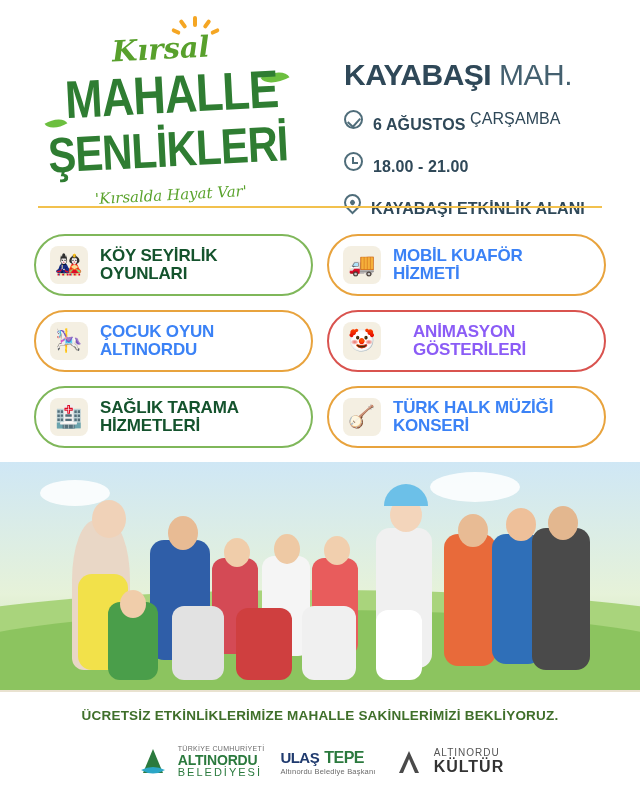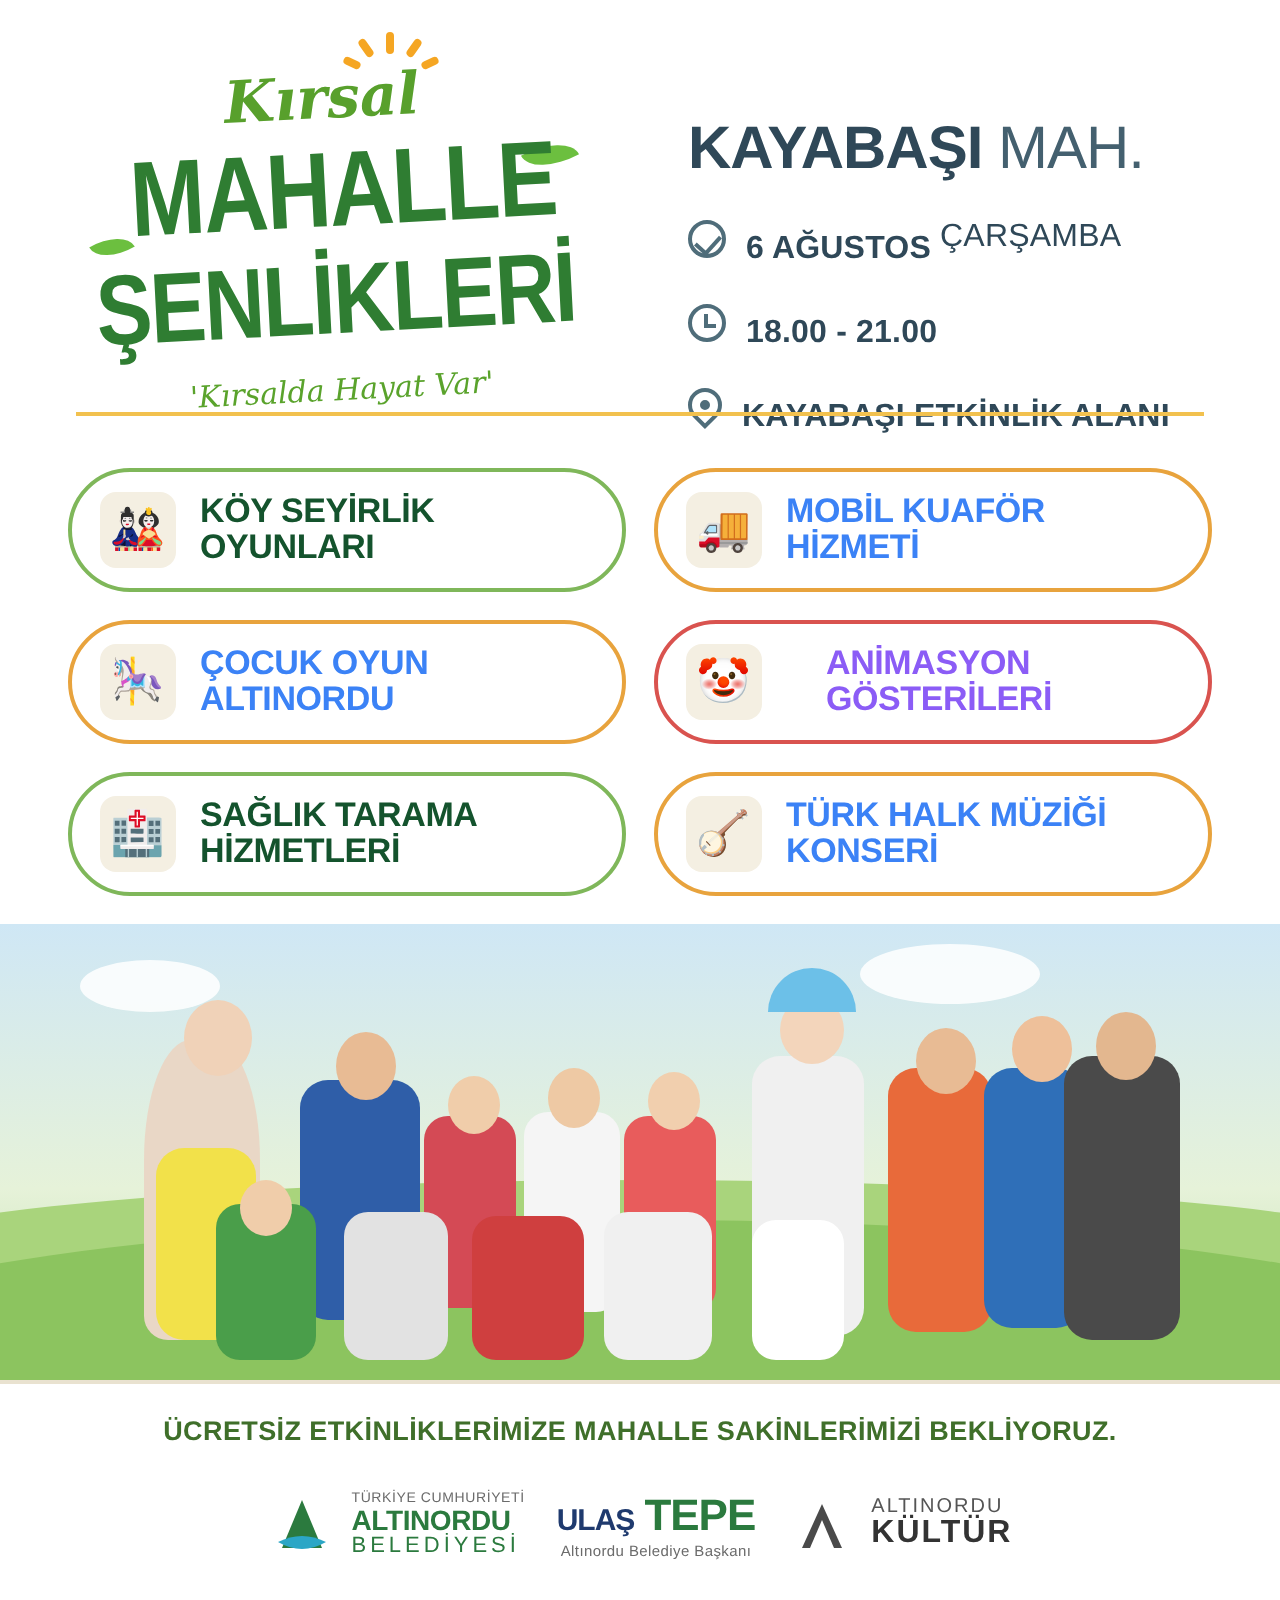--- a/index.html
+++ b/index.html
@@ -271,21 +271,21 @@
   .logo-mark {
     width: 34px; height: 34px;
     display: flex; align-items: center; justify-content: center;
   }
   .logo-txt { line-height: 1.05; }
   .logo-txt .t1 { font-size: 7px; color: #6b6b6b; letter-spacing: 0.3px; }
   .logo-txt .t2 { font-size: 14px; font-weight: bold; color: #2b7a3e; letter-spacing: -0.2px; }
   .logo-txt .t3 { font-size: 11px; font-weight: normal; color: #2b7a3e; letter-spacing: 2px; }
   .ulas { display: flex; align-items: baseline; gap: 5px; }
   .ulas .u1 { font-size: 15px; font-weight: bold; color: #1f3a6e; letter-spacing: -0.5px; }
-  .ulas .u2 { font-size: 22px; font-weight: bold; color: #2b7a3e; letter-spacing: -0.5px; text-align: right; }
+  .ulas .u2 { font-size: 16px; font-weight: bold; color: #2b7a3e; letter-spacing: -0.5px; text-align: right; }
   .ulas-sub { font-size: 7.5px; color: #6b6b6b; text-align: center; letter-spacing: 0.2px; }
   .kultur .k1 { font-size: 10px; color: #555; letter-spacing: 1px; }
   .kultur .k2 { font-size: 16px; font-weight: bold; color: #333; letter-spacing: 1px; }
 </style>
 </head>
 <body>
 
 <div class="poster">
 
   <div class="header">

